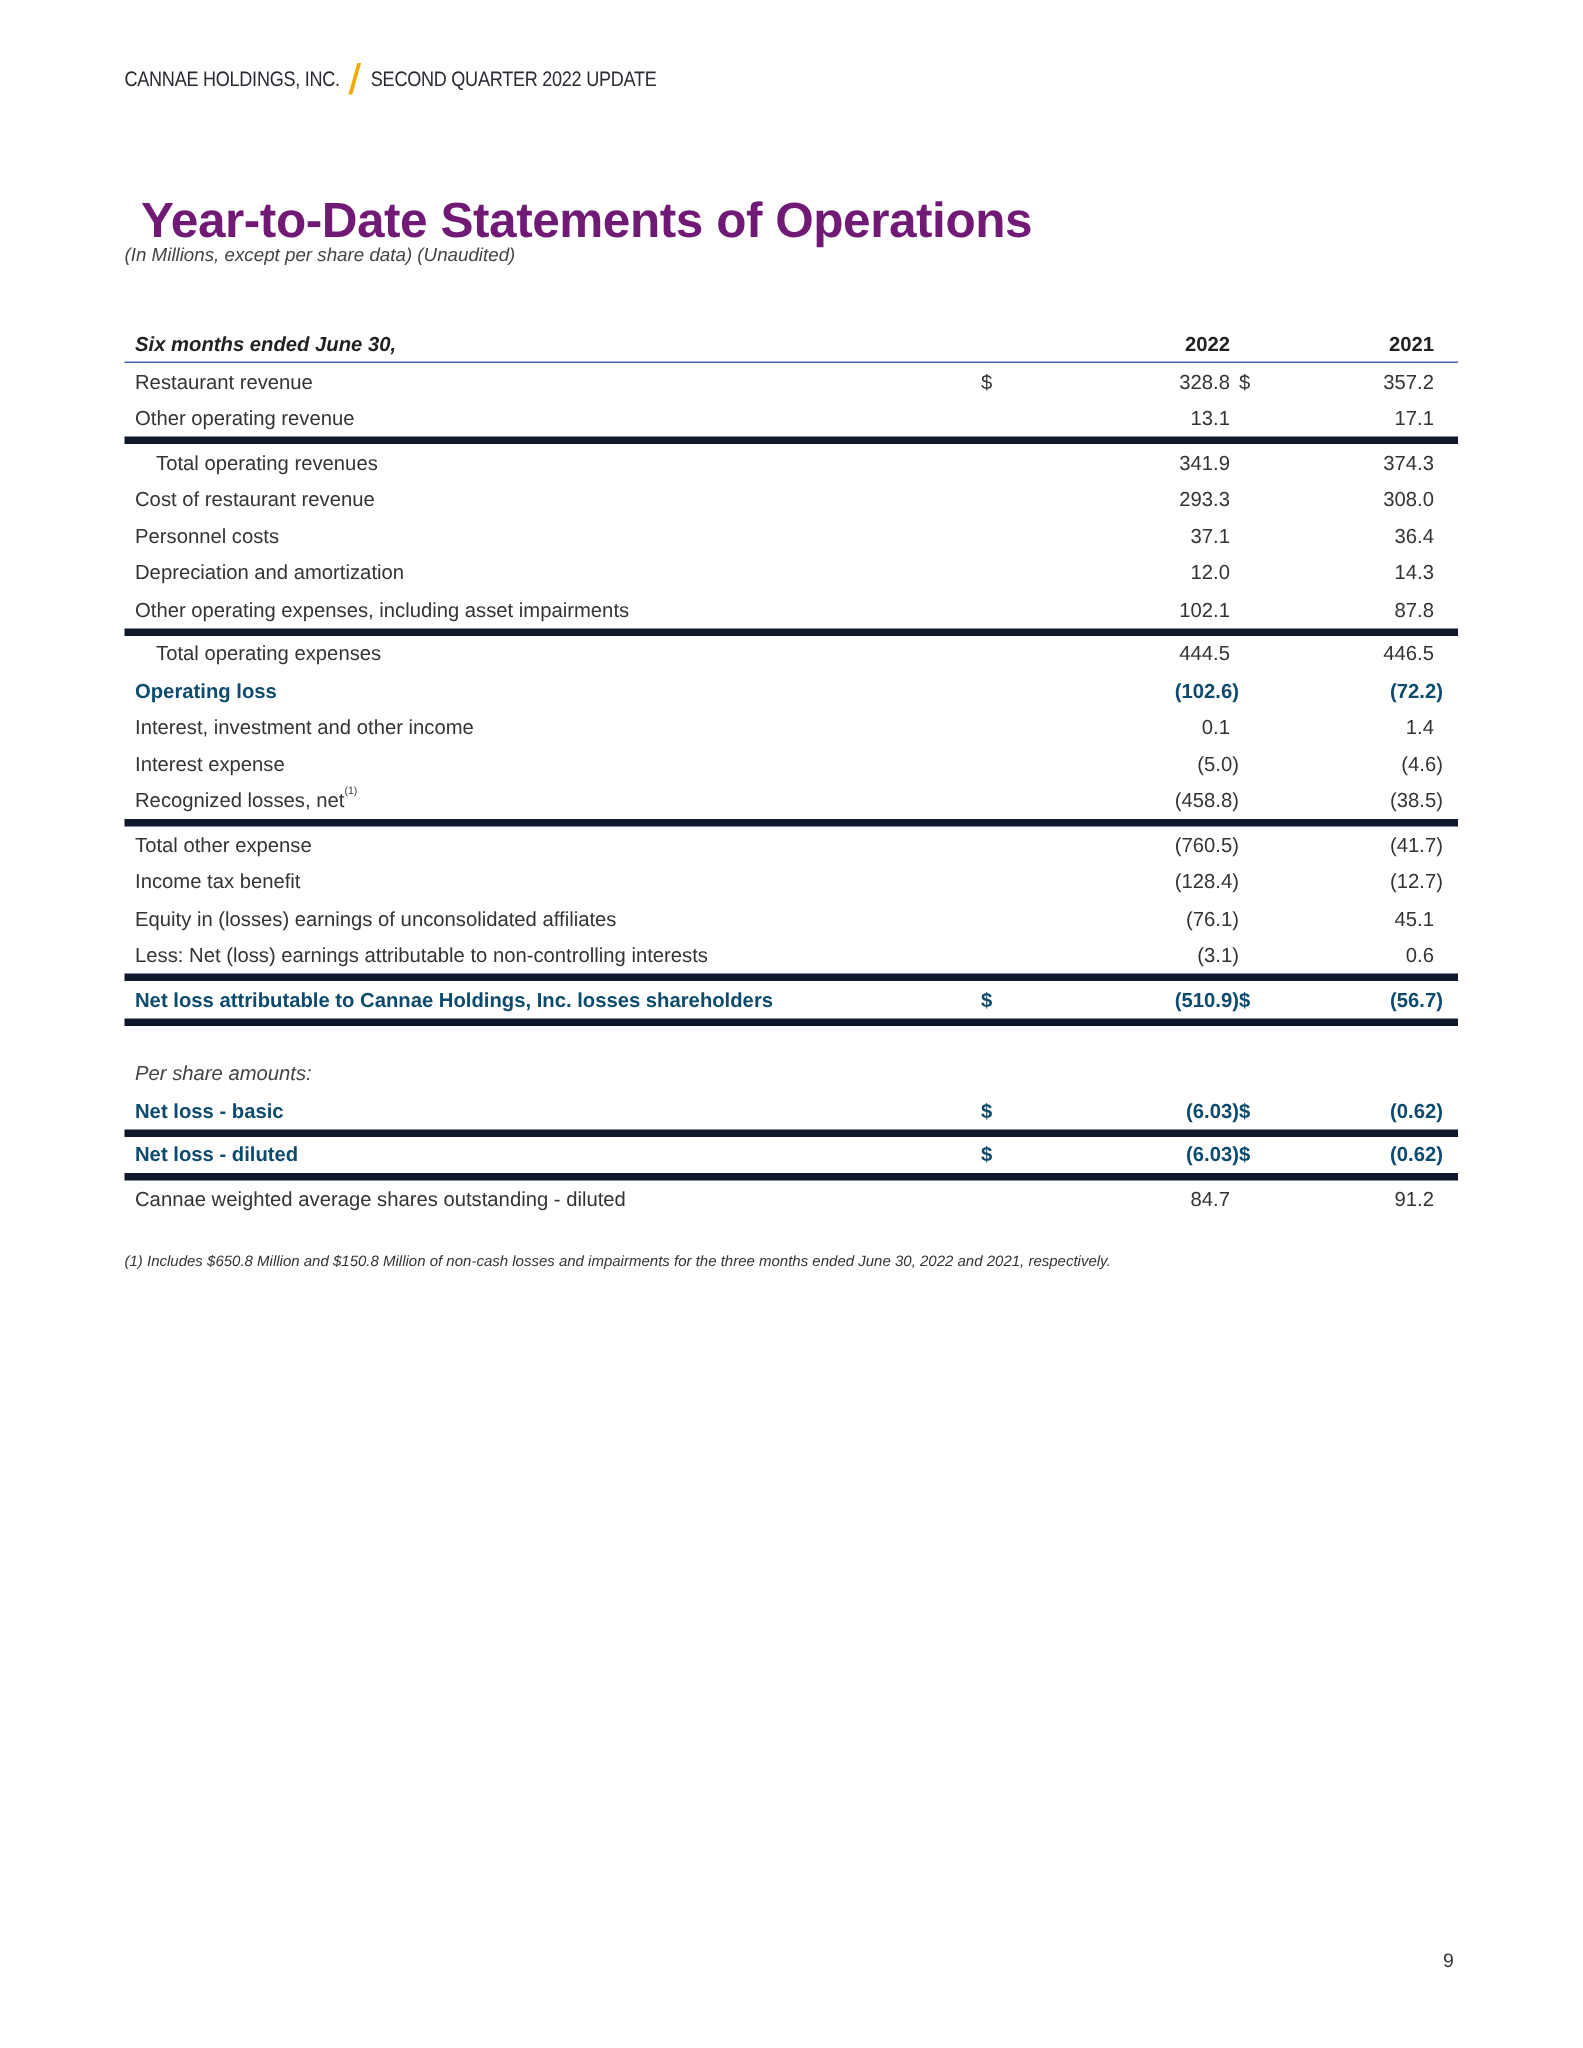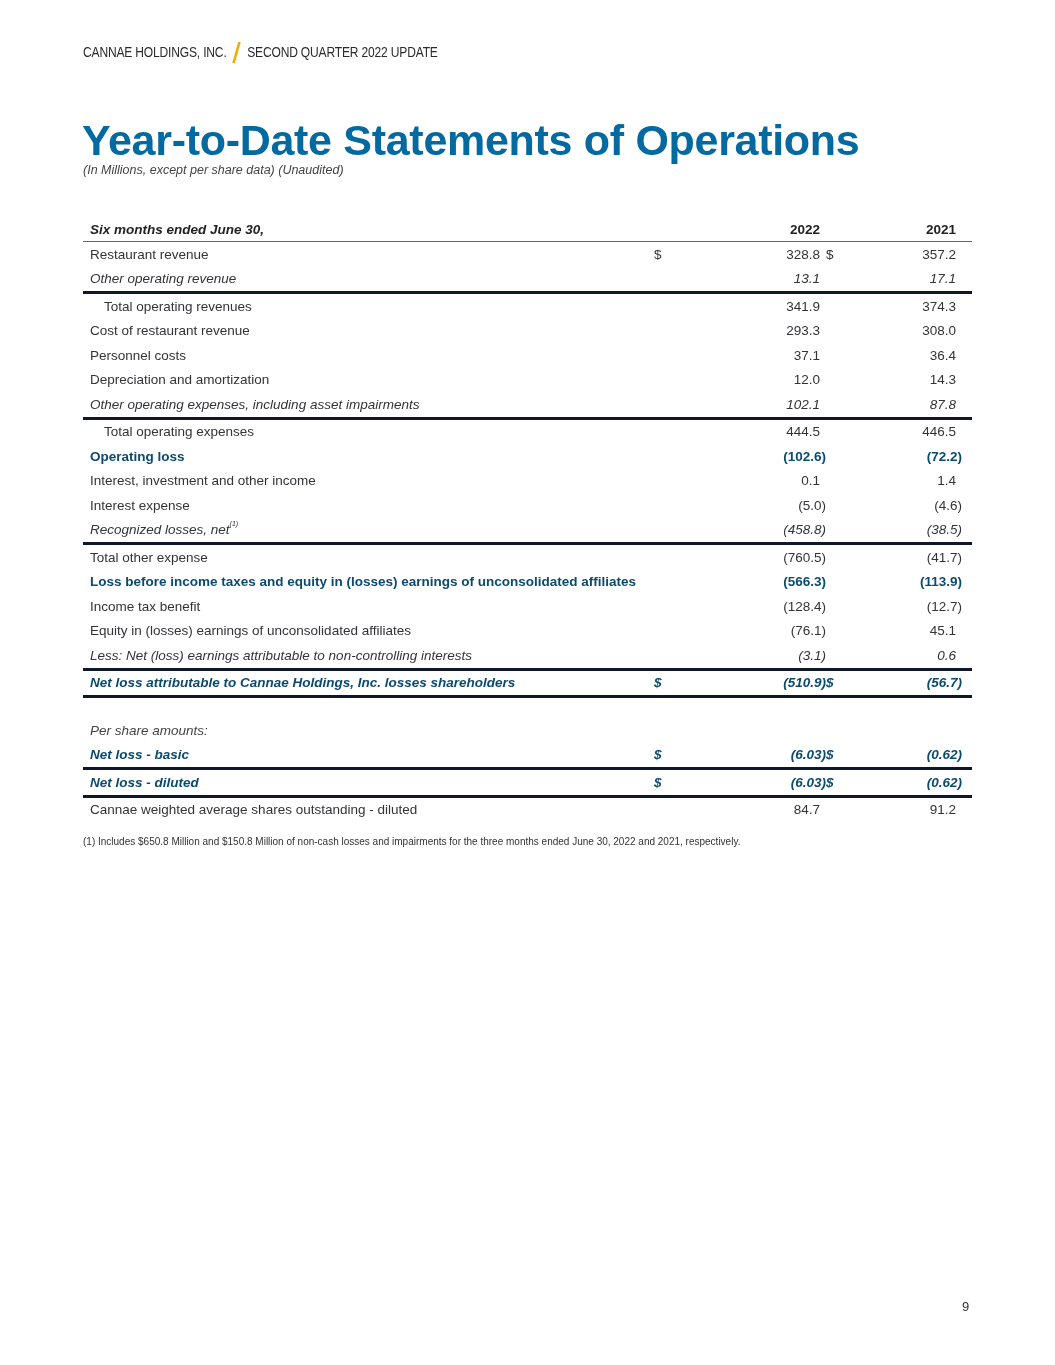--- a/index.html
+++ b/index.html
@@ -1,40 +1,40 @@
 <!DOCTYPE html>
 <html><head>
   <meta charset="utf-8">
   <style>
     html, body { margin: 0; padding: 0; background: #ffffff; }
     body { width: 1055px; height: 1365px; position: relative; font-family: "Liberation Sans", sans-serif; color: #333338; overflow: hidden; }
     .header { position: absolute; left: 83px; top: 41px; height: 22px; display: flex; align-items: center; font-family: "Liberation Sans", sans-serif; font-size: 14px; color: #2a2a33; letter-spacing: -0.2px; transform: scaleX(0.86); transform-origin: left center; }
     .header .slash { display: inline-block; width: 3px; height: 21px; background: #f2a900; transform: skewX(-18deg); margin: 0 11px 0 10px; }
-    .title { position: absolute; left: 82px; top: 116px; margin: 0; font-size: 43px; font-weight: 700; color: #0369a1; letter-spacing: -0.3px; }
+    .title { position: absolute; left: 82px; top: 116px; margin: 12px; font-size: 33px; font-weight: 700; color: #701a75; letter-spacing: -0.3px; }
     .subtitle { position: absolute; left: 83px; top: 163px; font-size: 12.5px; font-style: italic; color: #444; }
     table.fin { position: absolute; left: 83px; top: 217px; width: 889px; border-collapse: collapse; font-size: 13.5px; }
     table.fin td { height: 24.5px; padding: 0; vertical-align: middle; color: #333338; }
     table.fin td.label { padding-left: 7px; }
     table.fin td.indent { padding-left: 21px; }
     table.fin td.cur { width: 32px; text-align: left; }
     table.fin td.val { width: 100px; text-align: right; padding-right: 0; }
     table.fin td.val .num { display: inline-block; min-width: 10px; }
     table.fin td.val.nopar .num { margin-right: 6px; }
     table.fin td.cur1 { width: 60px; }
     table.fin td.cur2 { width: 26px; }
     table.fin td.v1 { width: 112px; }
     table.fin td.v2 { width: 110px; padding-right: 10px; }
     tr.head td { font-weight: 700; height: 24px; border-bottom: 1.5px solid #4a63b5; color: #222; }
     tr.head td.label { font-style: italic; }
     tr.bold td { font-weight: 700; color: #0c4a6e; }
-    tr.line-below td { border-bottom: 3px solid #0f172a; font-style: italic; }
+    tr.line-below td { border-bottom: 5px solid #0f172a; }
     tr.spacer td { height: 20px; }
     tr.italic td.label { font-style: italic; color: #444; }
     sup { font-size: 7px; vertical-align: top; position: relative; top: -2px; }
-    .footnote { position: absolute; left: 83px; top: 836px; font-size: 10px; color: #333; }
+    .footnote { position: absolute; left: 83px; top: 836px; font-size: 10px; font-style: italic; color: #333; }
     .page-num { position: absolute; left: 962px; top: 1299px; font-size: 13px; color: #333; }
   </style>
 </head>
 <body>
 
 <div class="header">
   <span>CANNAE HOLDINGS, INC.</span>
   <span class="slash"></span>
   <span>SECOND QUARTER 2022 UPDATE</span>
 </div>
@@ -149,27 +149,20 @@
     </tr>
 
     <tr>
       <td class="label">Total other expense</td>
       <td class="cur cur1"></td>
       <td class="val v1"><span class="num">(760.5)</span></td>
       <td class="cur cur2"></td>
       <td class="val v2"><span class="num">(41.7)</span></td>
     </tr>
 
-    <tr class="bold">
-      <td class="label">Loss before income taxes and equity in (losses) earnings of unconsolidated affiliates</td>
-      <td class="cur cur1"></td>
-      <td class="val v1"><span class="num">(566.3)</span></td>
-      <td class="cur cur2"></td>
-      <td class="val v2"><span class="num">(113.9)</span></td>
-    </tr>
 
     <tr>
       <td class="label">Income tax benefit</td>
       <td class="cur cur1"></td>
       <td class="val v1"><span class="num">(128.4)</span></td>
       <td class="cur cur2"></td>
       <td class="val v2"><span class="num">(12.7)</span></td>
     </tr>
 
     <tr>

